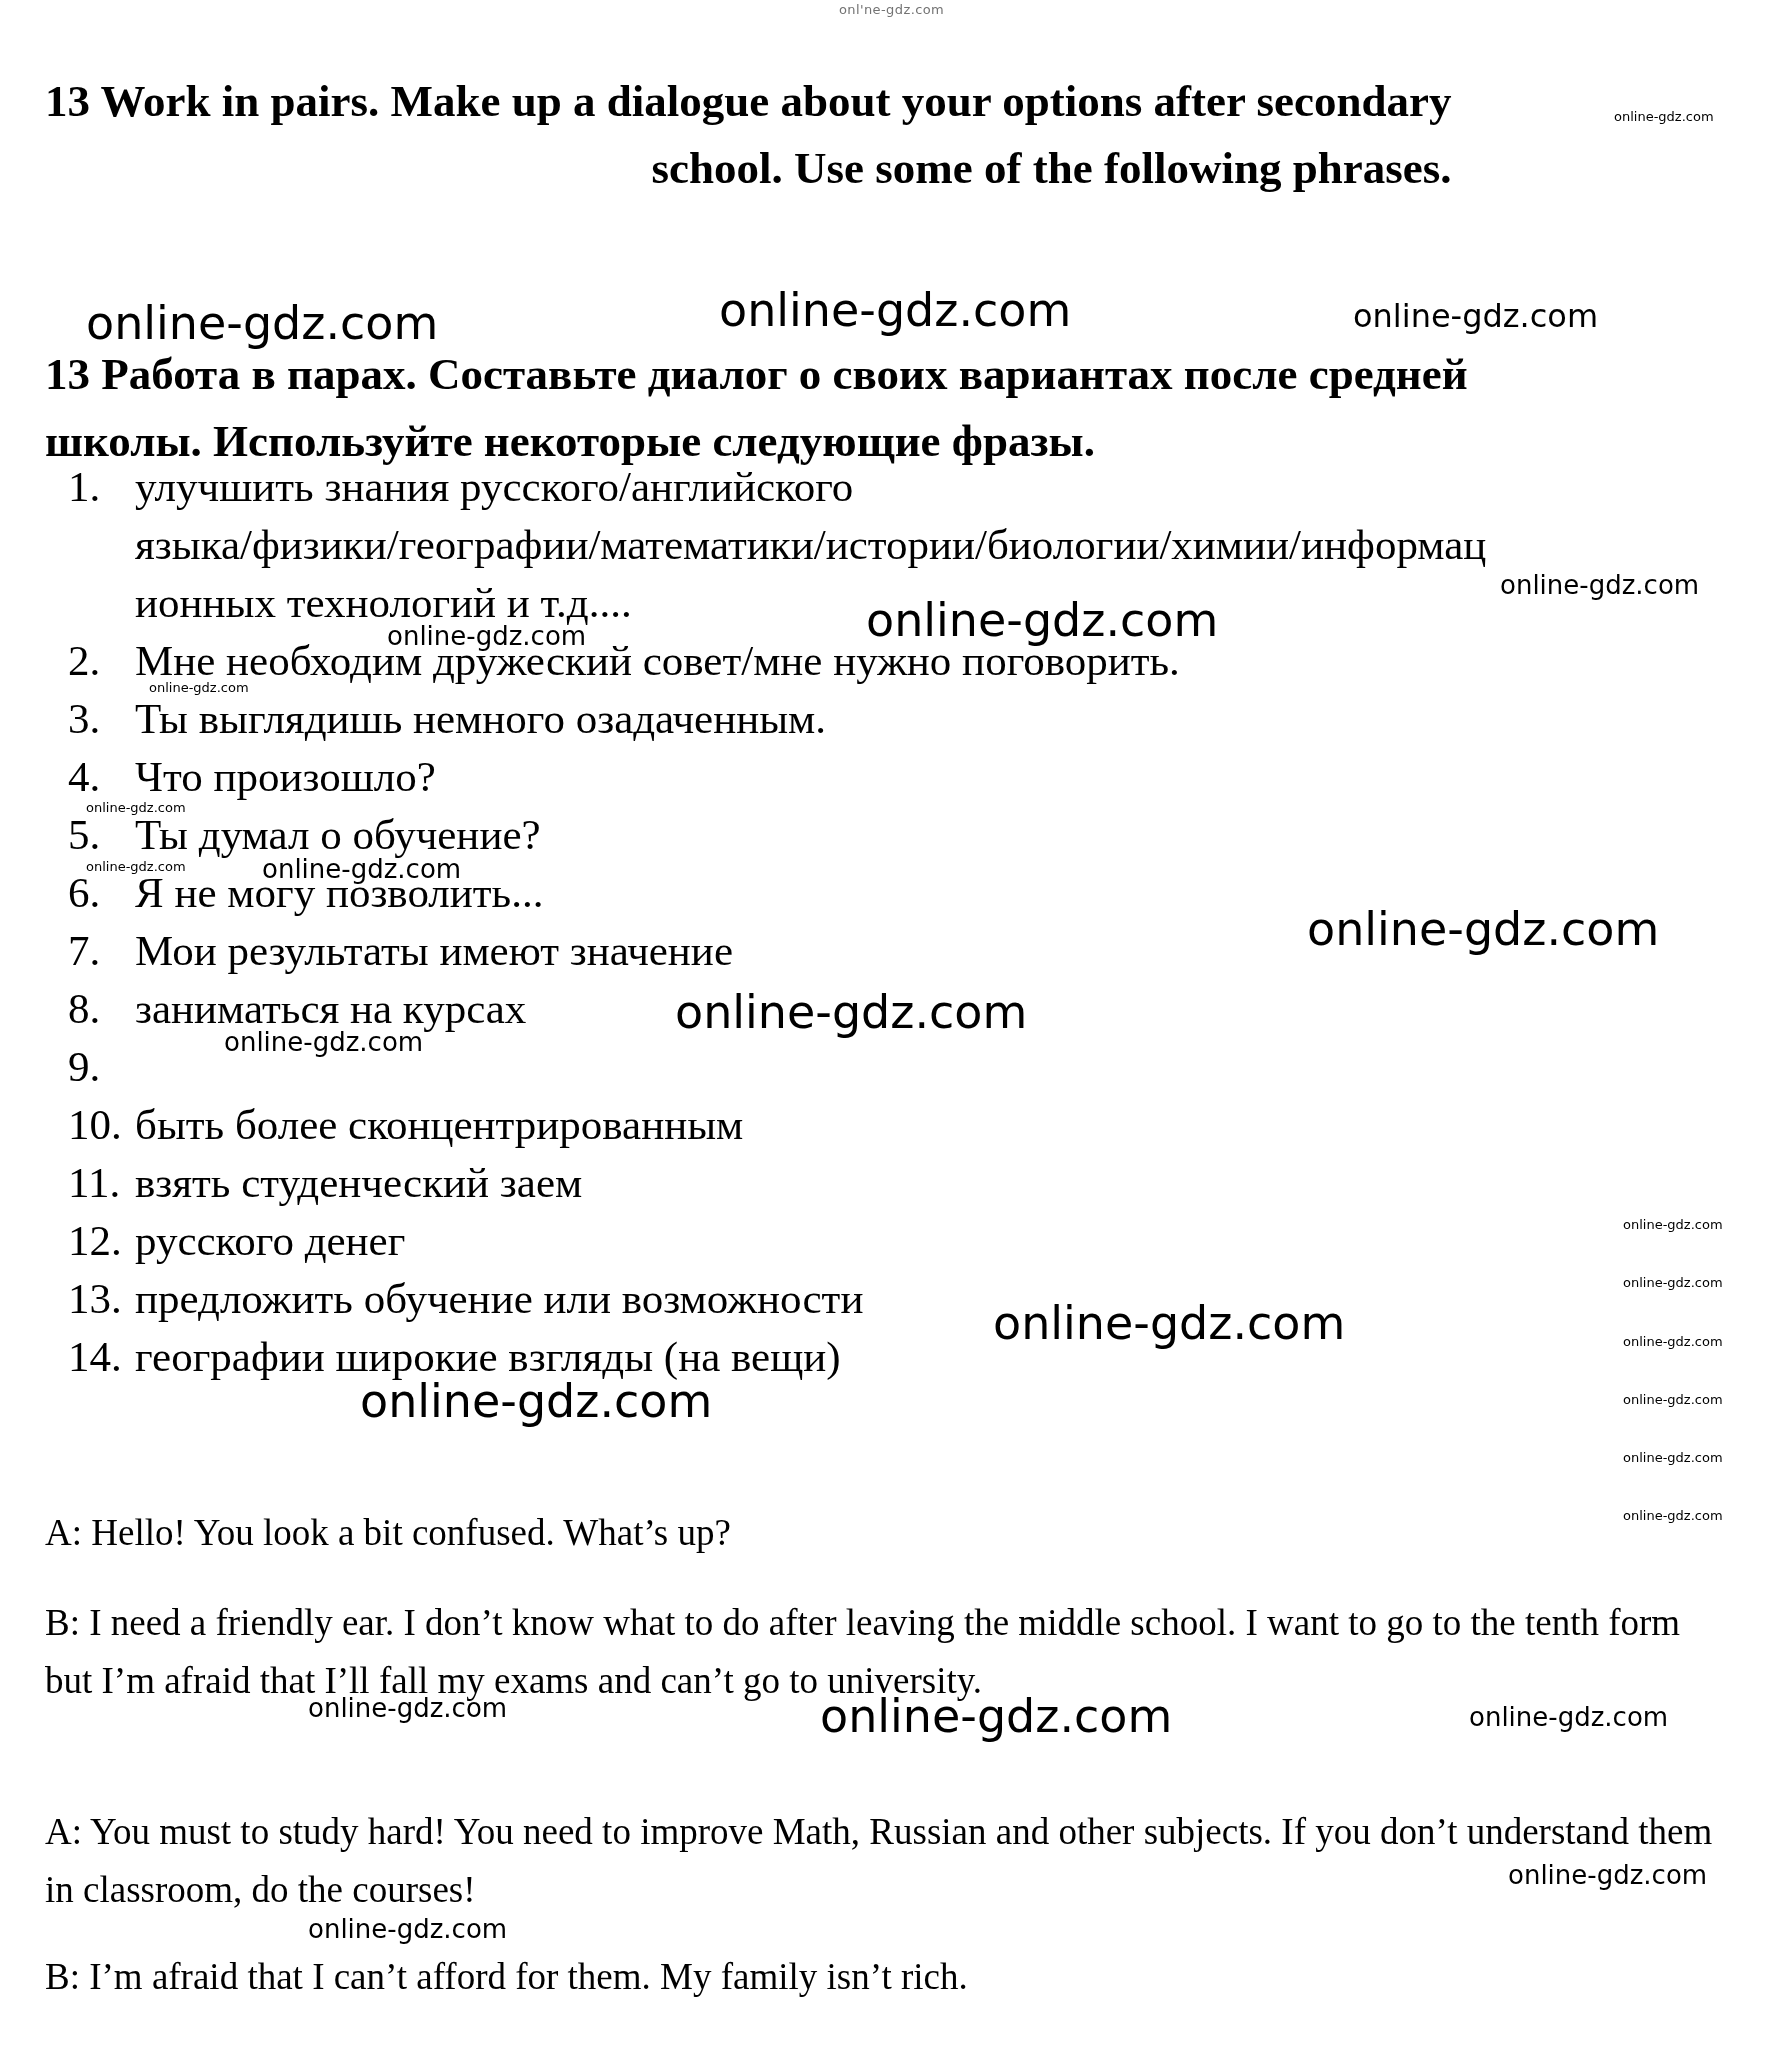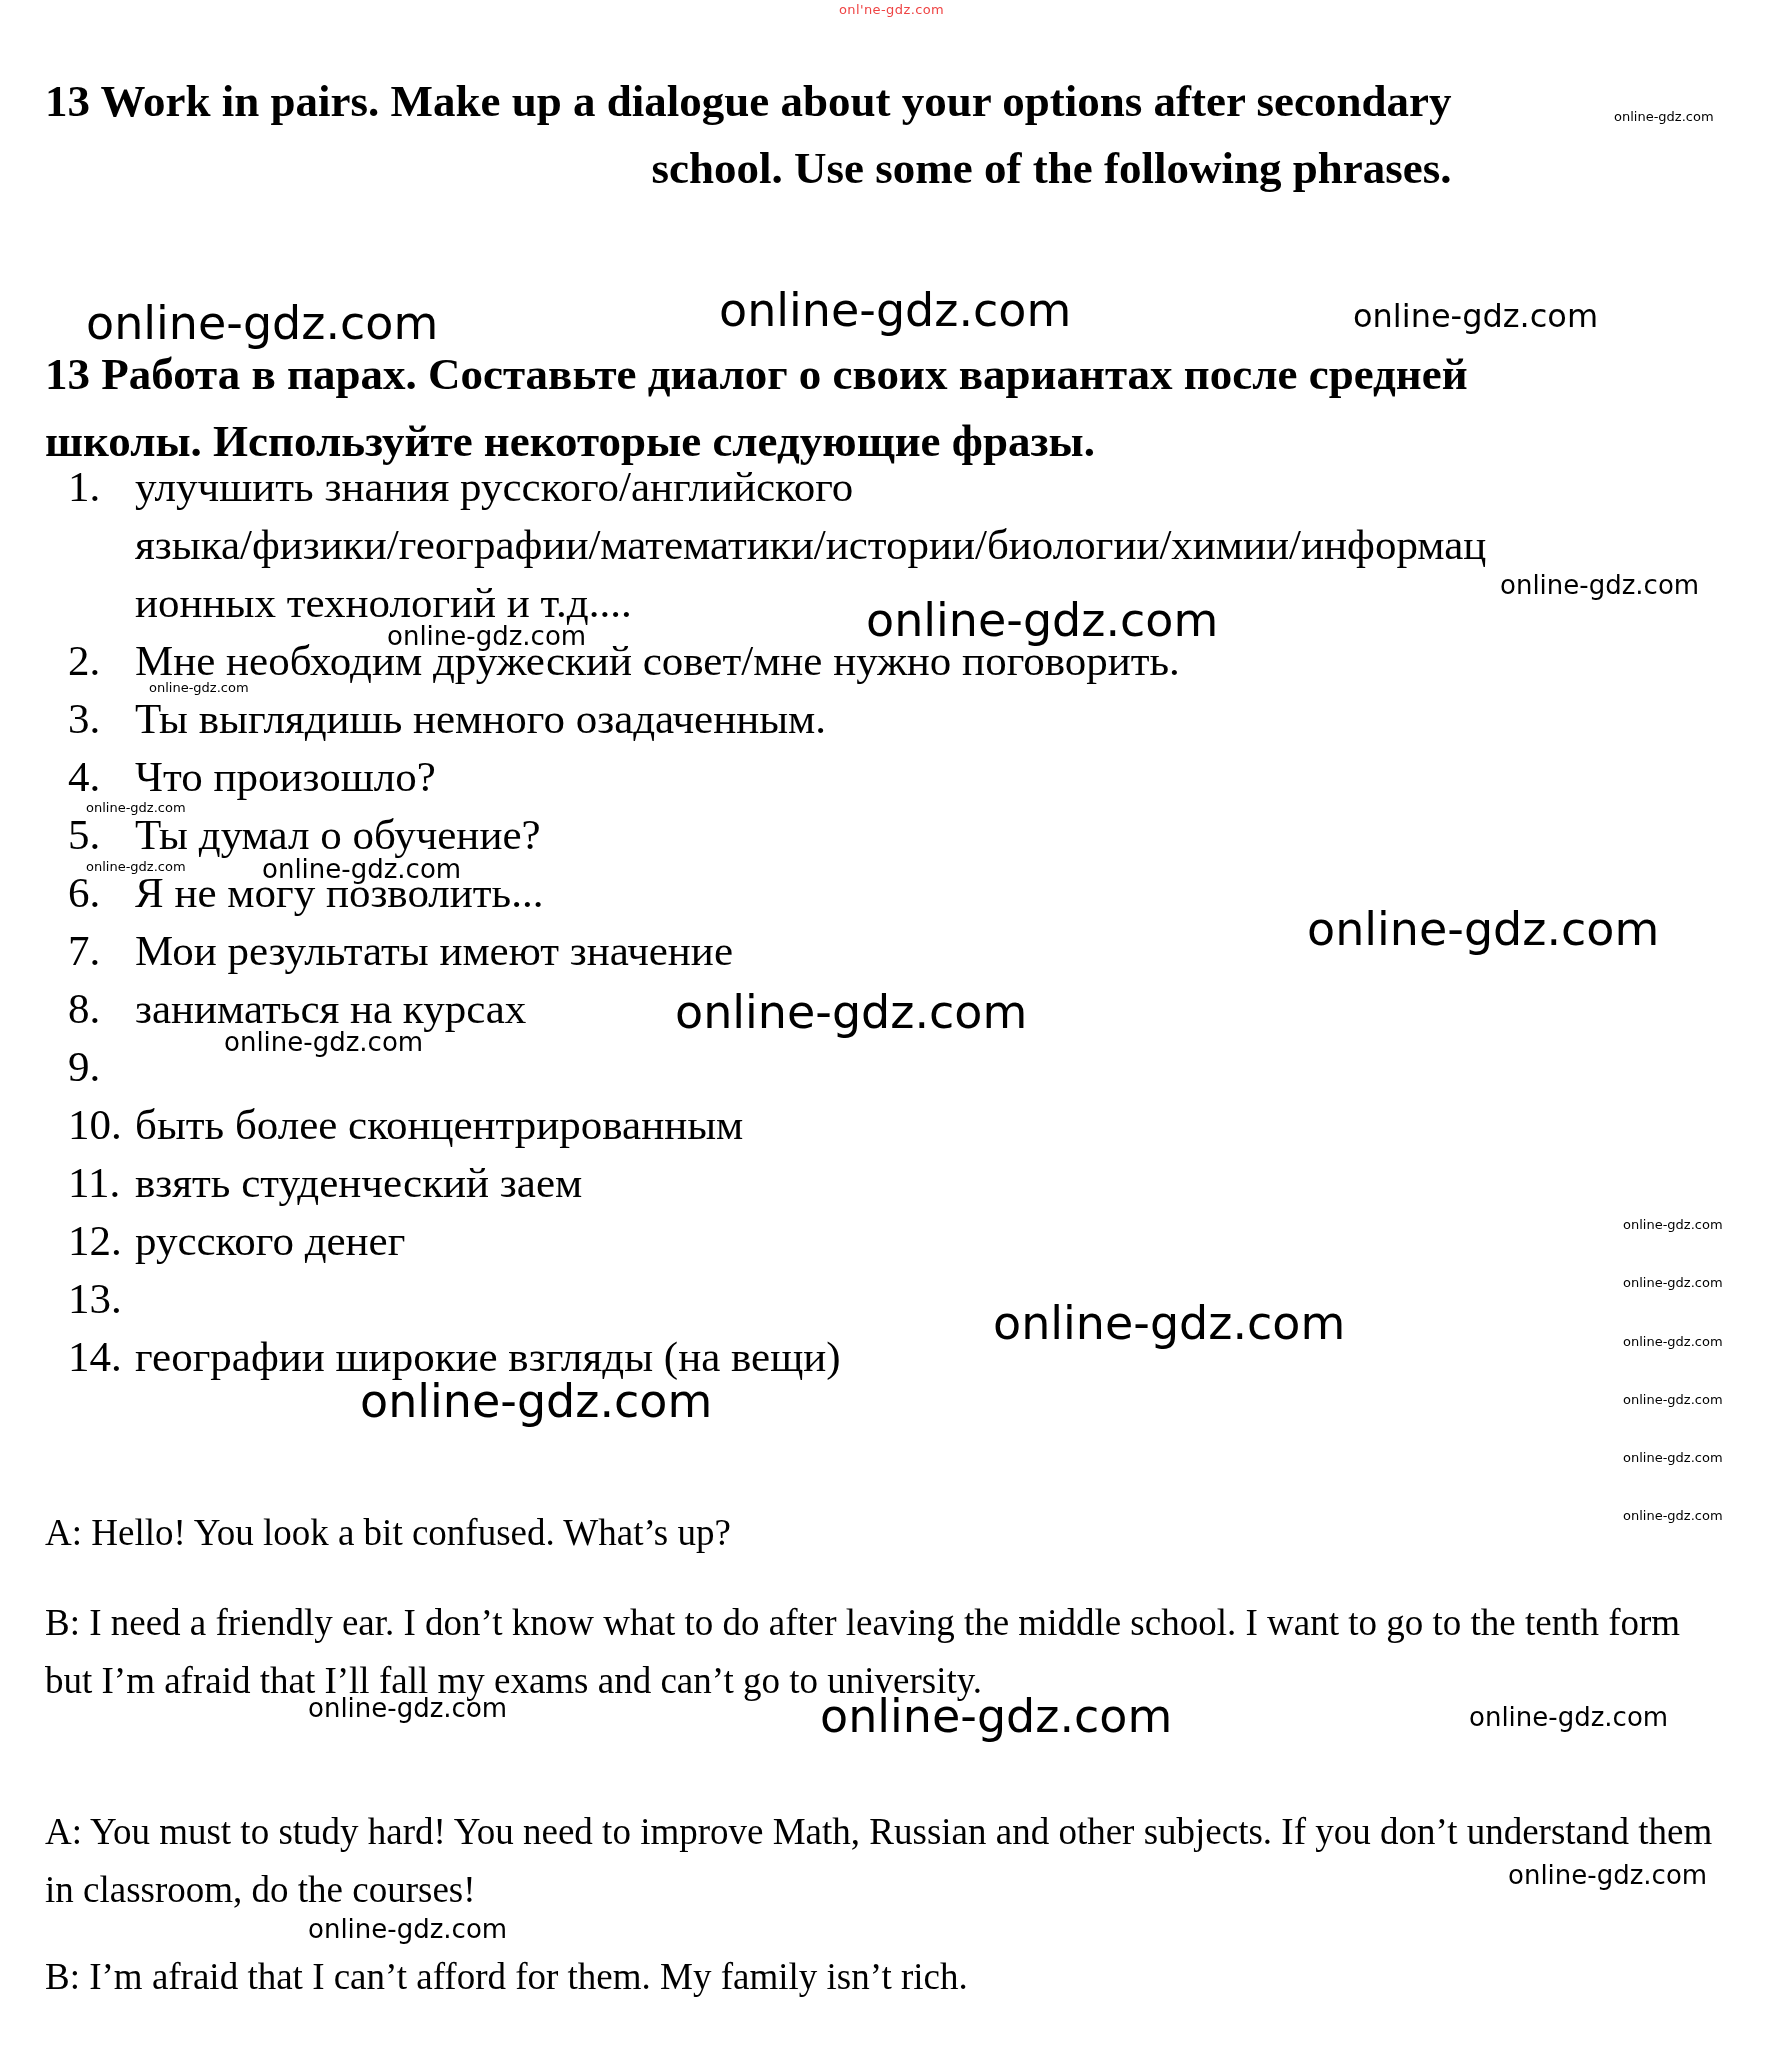--- a/index.html
+++ b/index.html
@@ -3,21 +3,21 @@
 <meta charset="utf-8">
 <style>
   html, body { margin: 0; padding: 0; background: #ffffff; }
   body { width: 1768px; height: 2067px; position: relative; overflow: hidden; color: #000; }
   .serif { font-family: "Liberation Serif", "DejaVu Serif", serif; }
   .wm { position: absolute; font-family: "DejaVu Sans", "Liberation Sans", sans-serif; color: #000; white-space: nowrap; line-height: 1; }
   .wm-l  { font-size: 46px; }
   .wm-m  { font-size: 32px; }
   .wm-s  { font-size: 26px; }
   .wm-xs { font-size: 13px; }
-  .wm-top { position: absolute; left: 839px; top: 1.7px; font-family: "DejaVu Sans", sans-serif; font-size: 13px; color: #ef4444; letter-spacing: 0.4px; }
+  .wm-top { position: absolute; left: 839px; top: 1.7px; font-family: "DejaVu Sans", sans-serif; font-size: 13px; color: #737373; letter-spacing: 0.4px; }
 
   .heading { position: absolute; left: 45px; font-weight: bold; font-size: 45px; line-height: 67px; white-space: nowrap; }
   #task-en { top: 68px; text-align: right; }
   #task-ru { top: 341px; }
 
   .phrase-list { position: absolute; left: 68px; top: 458px; margin: 0; padding: 0; list-style: none; }
   .phrase-item { font-size: 43px; line-height: 58px; white-space: nowrap; display: flex; }
   .phrase-num { display: inline-block; width: 67px; }
   .phrase-num.wide { width: 67px; }
   .phrase-text { display: inline-block; }
@@ -92,20 +92,21 @@
   <li class="phrase-item">
       <span class="phrase-num wide">11.</span>
       <span class="phrase-text">взять студенческий заем</span>
     </li>
   <li class="phrase-item">
       <span class="phrase-num wide">12.</span>
       <span class="phrase-text">русского денег</span>
     </li>
   <li class="phrase-item">
       <span class="phrase-num wide">13.</span>
+      <span class="phrase-text">предложить обучение или возможности</span>
     </li>
   <li class="phrase-item">
       <span class="phrase-num wide">14.</span>
       <span class="phrase-text">географии широкие взгляды (на вещи)</span>
     </li>
 </ol>
 
 <div id="line-1" class="dialogue serif">A: Hello!  You look a bit confused. What’s up?</div>
 <div id="line-2" class="dialogue serif">B: I need a friendly ear. I don’t know what to do after leaving the middle school. I want to go to the tenth form but I’m afraid that I’ll fall my exams and can’t go to university.</div>
 <div id="line-3" class="dialogue serif">A:  You must to study hard!  You need to improve Math, Russian and other subjects. If you don’t understand them in classroom, do the courses!</div>

